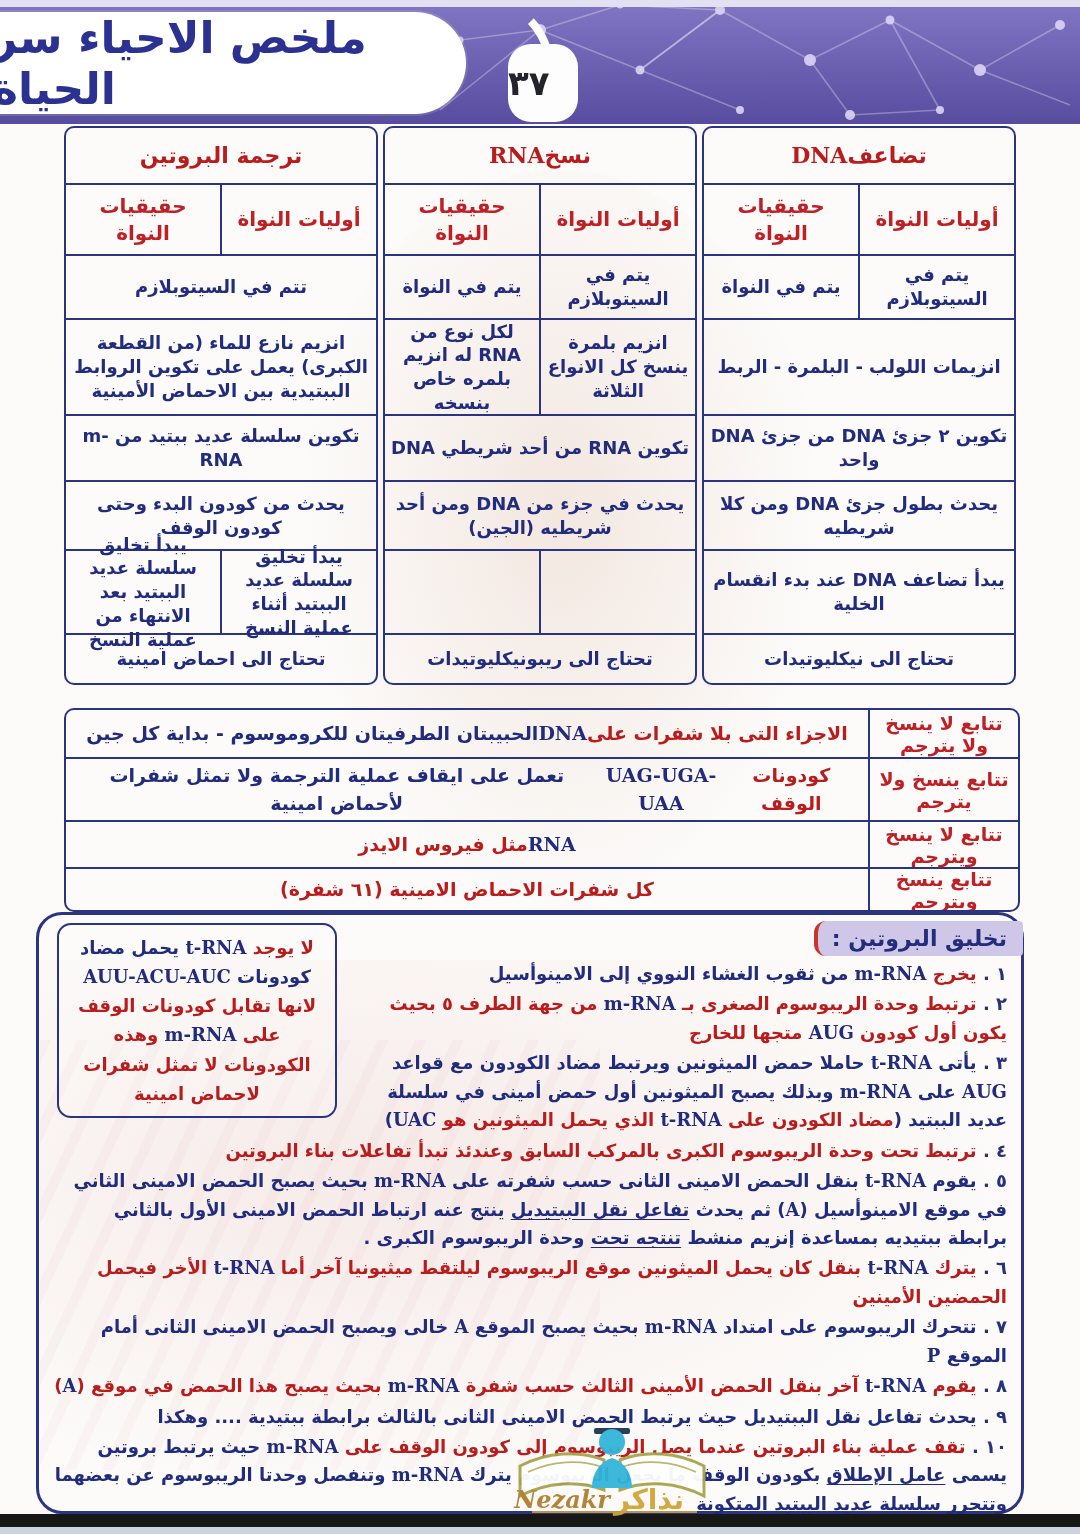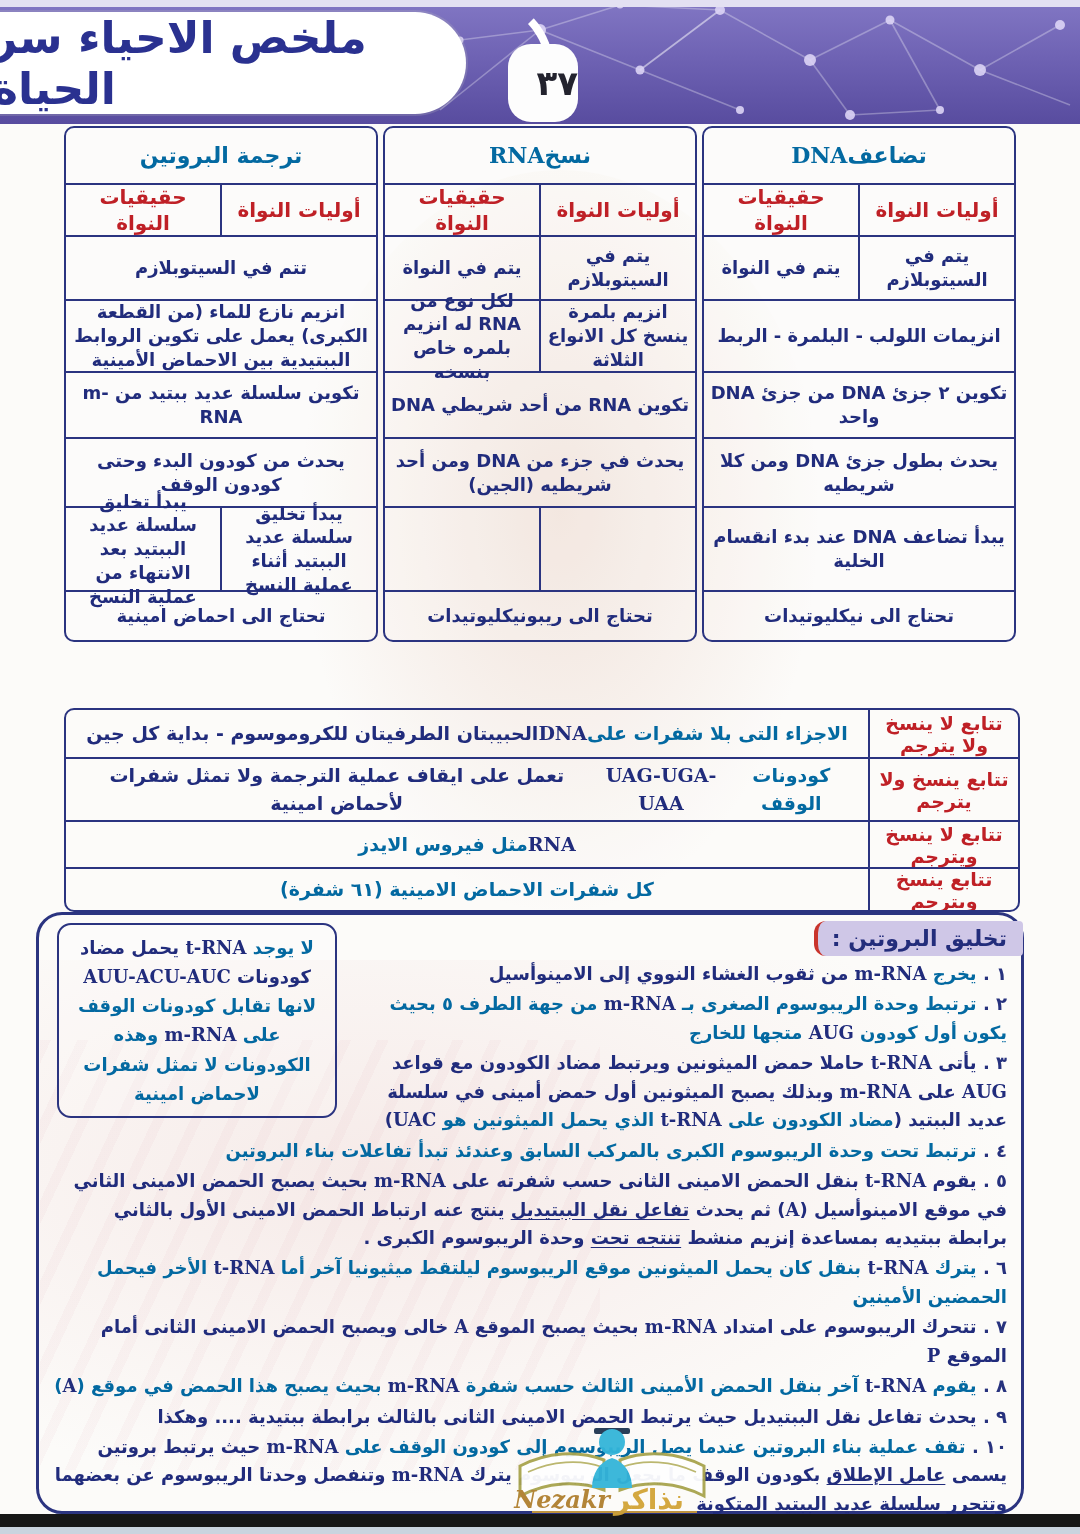--- a/index.html
+++ b/index.html
@@ -10,39 +10,39 @@
         background:linear-gradient(180deg,#8277c4 0%,#6f63b4 45%,#584c9f 100%);}
   .band-topline{position:absolute;left:0;top:0;width:1080px;height:7px;background:#e3e0f2;}
   .net{position:absolute;right:0;top:0;height:124px;}
   .title-box{position:absolute;left:-8px;top:12px;width:474px;height:102px;background:#ffffff;
              border-radius:0 58px 58px 0;display:flex;align-items:center;justify-content:center;
              box-shadow:0 0 0 2px rgba(180,180,190,.25);}
   .title-box span{color:#2a3190;font-size:44px;font-weight:800;letter-spacing:-1px;}
   .title-paren{position:absolute;left:420px;top:-2px;width:118px;height:128px;border-radius:50%;
                border:8px solid transparent;border-right-color:#ffffff;}
   .page-tab{position:absolute;left:508px;top:44px;width:70px;height:78px;background:#fdfdfd;
-            border-radius:23px;display:flex;align-items:center;justify-content:flex-end;}
+            border-radius:23px;display:flex;align-items:center;justify-content:flex-start;}
   .page-tab span{font-size:34px;color:#23232e;font-weight:600;}
   
   .face-wm{position:absolute;left:290px;top:170px;width:540px;height:760px;border-radius:50%;
            background:radial-gradient(ellipse at 50% 45%,rgba(216,172,150,.30),rgba(216,172,150,0) 68%);}
   .shoulder-wm{position:absolute;left:40px;top:960px;width:980px;height:540px;
            background:radial-gradient(ellipse at 35% 40%,rgba(228,185,182,.25),rgba(228,185,182,0) 70%);}
   .stripes-wm{position:absolute;left:40px;top:1040px;width:560px;height:430px;opacity:.5;
            background:repeating-linear-gradient(115deg,rgba(205,120,140,.10) 0 10px,rgba(205,120,140,0) 10px 34px);}
   
   .t1{position:absolute;left:64px;top:126px;width:952px;display:flex;direction:rtl;gap:5px;}
   .t1col{flex:1;border:2.5px solid #2b3480;border-radius:10px;overflow:hidden;background:rgba(255,255,255,.15);}
   .row{display:flex;direction:rtl;box-sizing:border-box;}
   .row + .row{border-top:2px solid #2b3480;}
   .half{flex:1;box-sizing:border-box;}
   .half:first-child{border-left:2px solid #2b3480;}
   .cell{width:100%;display:flex;align-items:center;justify-content:center;text-align:center;
         padding:2px 6px;box-sizing:border-box;color:#212c7c;font-weight:700;font-size:18px;line-height:1.32;}
-  .r-head{height:55px}.r-sub{height:52px}.r-loc{height:64px}.r-enz{height:72px}
+  .r-head{height:55px}.r-sub{height:71px}.r-loc{height:64px}.r-enz{height:96px}
   .r-prod{height:66px}.r-ext{height:69px}.r-tim{height:84px}.r-need{height:50px}
   .head .cell, .cell.head{font-size:22px;}
   .cell.sub{color:#bf2026;font-size:20px;}
   
   .t2{position:absolute;left:64px;top:708px;width:952px;border:2.5px solid #2b3480;border-radius:10px;
       overflow:hidden;direction:rtl;background:rgba(255,255,255,.12);}
   .t2row{display:flex;direction:rtl;box-sizing:border-box;}
   .t2row + .t2row{border-top:2px solid #2b3480;}
   .t2label{width:150px;box-sizing:border-box;border-left:2px solid #2b3480;display:flex;align-items:center;
            justify-content:center;text-align:center;color:#bf2026;font-weight:800;font-size:19px;padding:2px 0;}
@@ -54,21 +54,21 @@
               border-radius:26px;box-sizing:border-box;direction:rtl;padding:4px 14px 6px 14px;}
   .pill-row{text-align:right;margin:2px -16px 4px 0;}
   .pill{display:inline-block;background:#cfc7e7;color:#232d7b;font-weight:800;font-size:22px;
         padding:5px 16px 5px 14px;border-radius:12px 4px 4px 12px;border-left:4px solid #c9342c;}
   .note-box{float:left;width:280px;border:2.5px solid #2b3480;border-radius:14px;box-sizing:border-box;
             padding:8px 10px;margin:4px 14px 8px 4px;text-align:center;font-weight:700;
             font-size:18px;line-height:1.62;background:rgba(255,255,255,.2);}
   .steps{font-size:18px;font-weight:700;line-height:1.58;text-align:right;}
   .step{margin:2px 0;}
   .stepnum{color:#27327e;}
-  .sr{color:#0369a1;}
+  .sr{color:#b91c1c;}
   .sb{color:#212c7c;}
   .sf{font-family:"DejaVu Serif","Liberation Serif",serif;font-weight:600;}
   .su{text-decoration:underline;text-underline-offset:3px;}
   
   .black-bar{position:absolute;left:0;top:1514px;width:1080px;height:13px;background:#171717;}
   .bottom-strip{position:absolute;left:0;top:1527px;width:1080px;height:7px;background:#c9d4df;}
   .logo{position:absolute;left:492px;top:1416px;width:240px;height:100px;opacity:.95;z-index:40;}
 </style>
 </head>
 <body>

